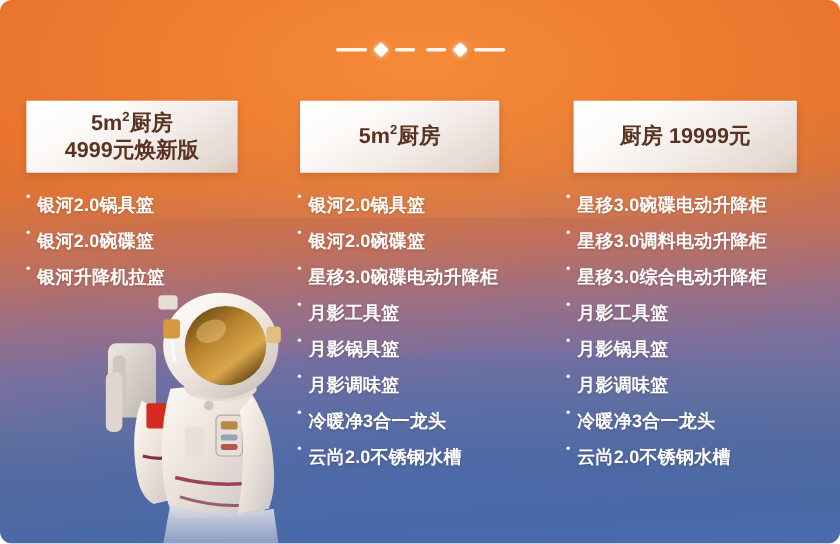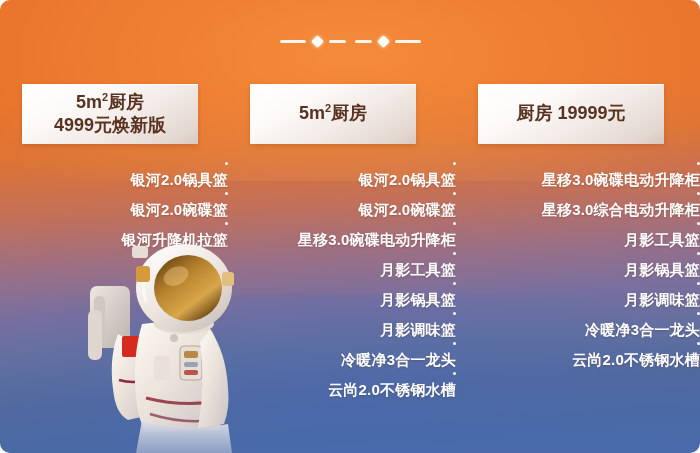--- a/index.html
+++ b/index.html
@@ -133,25 +133,24 @@
     line-height: 0;
   }
 
   
   .list {
     margin-top: 18px;
     padding-left: 6px;
   }
   .item {
     display: flex;
-    align-items: flex-end;
+    align-items: flex-start;
     height: 30px;
     gap: 6px;
     white-space: nowrap;
-    flex-direction: column;
   }
   .bullet {
     width: 3px;
     height: 3px;
     border-radius: 50%;
     background: rgba(255,255,255,0.95);
     flex: 0 0 auto;
   }
   .item-label {
     font-size: 15px;
@@ -255,20 +254,24 @@
     </div>
 
     <div class="col col-3">
       <div class="pill pill-3">
         <div class="pill-line"><span>厨房 19999元</span><sup></sup><span></span></div>
       </div>
       <div class="list">
         <div class="item">
           <span class="bullet"></span>
           <span class="item-label">星移3.0碗碟电动升降柜</span>
+        </div>
+        <div class="item">
+          <span class="bullet"></span>
+          <span class="item-label">星移3.0调料电动升降柜</span>
         </div>
         <div class="item">
           <span class="bullet"></span>
           <span class="item-label">星移3.0综合电动升降柜</span>
         </div>
         <div class="item">
           <span class="bullet"></span>
           <span class="item-label">月影工具篮</span>
         </div>
         <div class="item">

